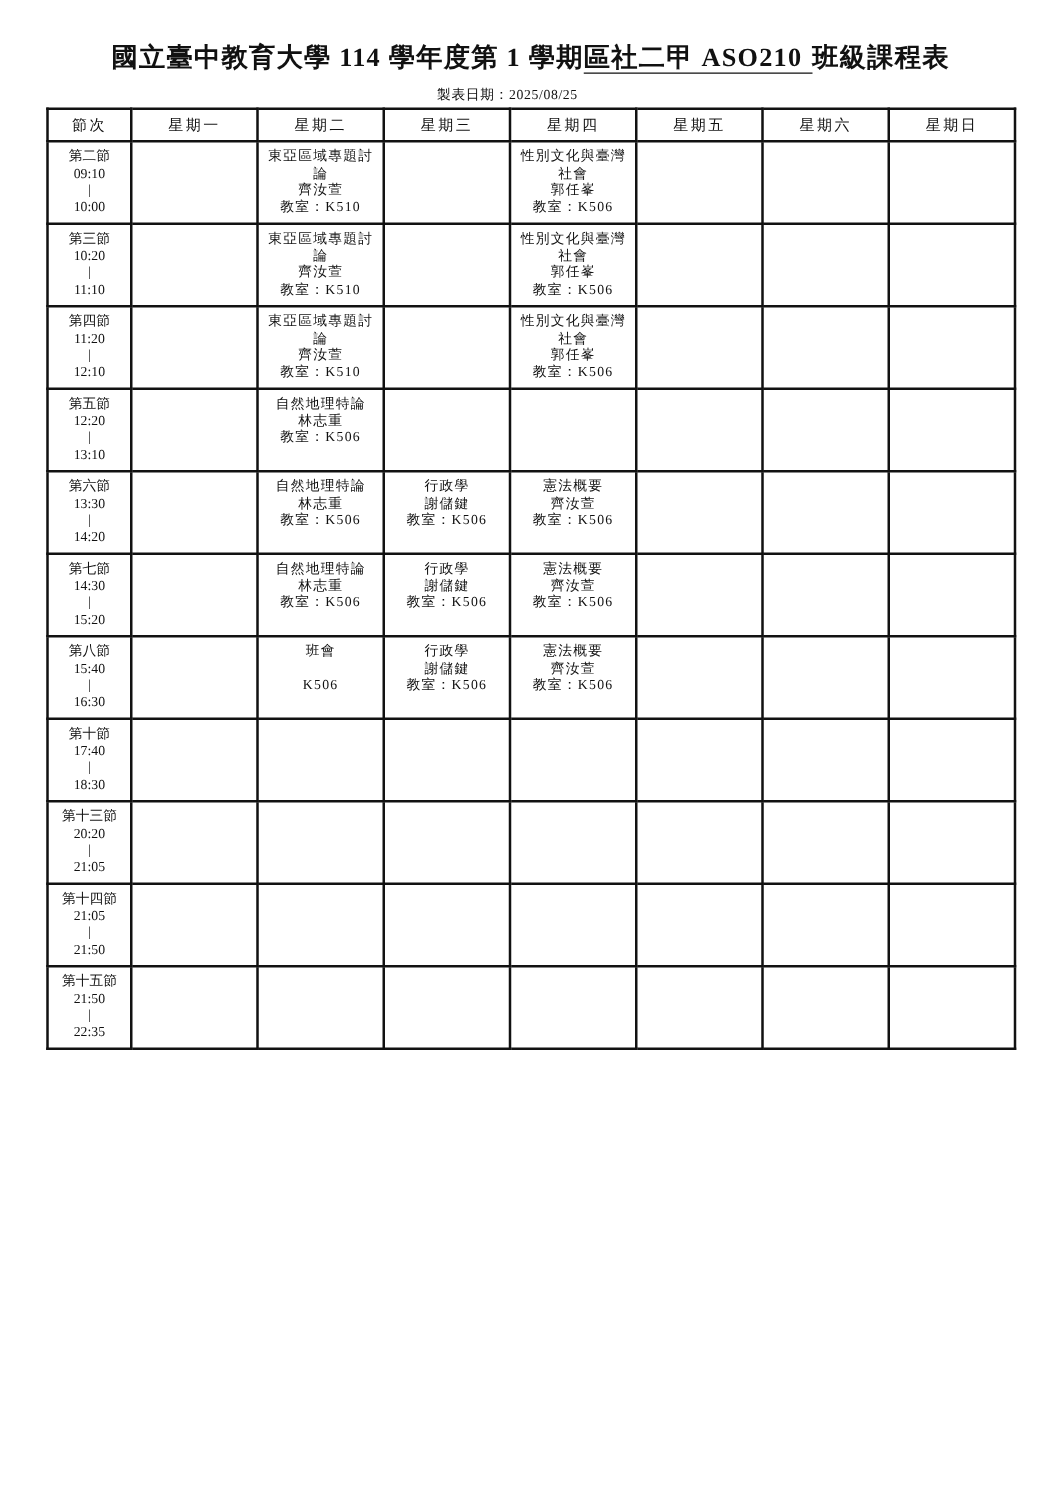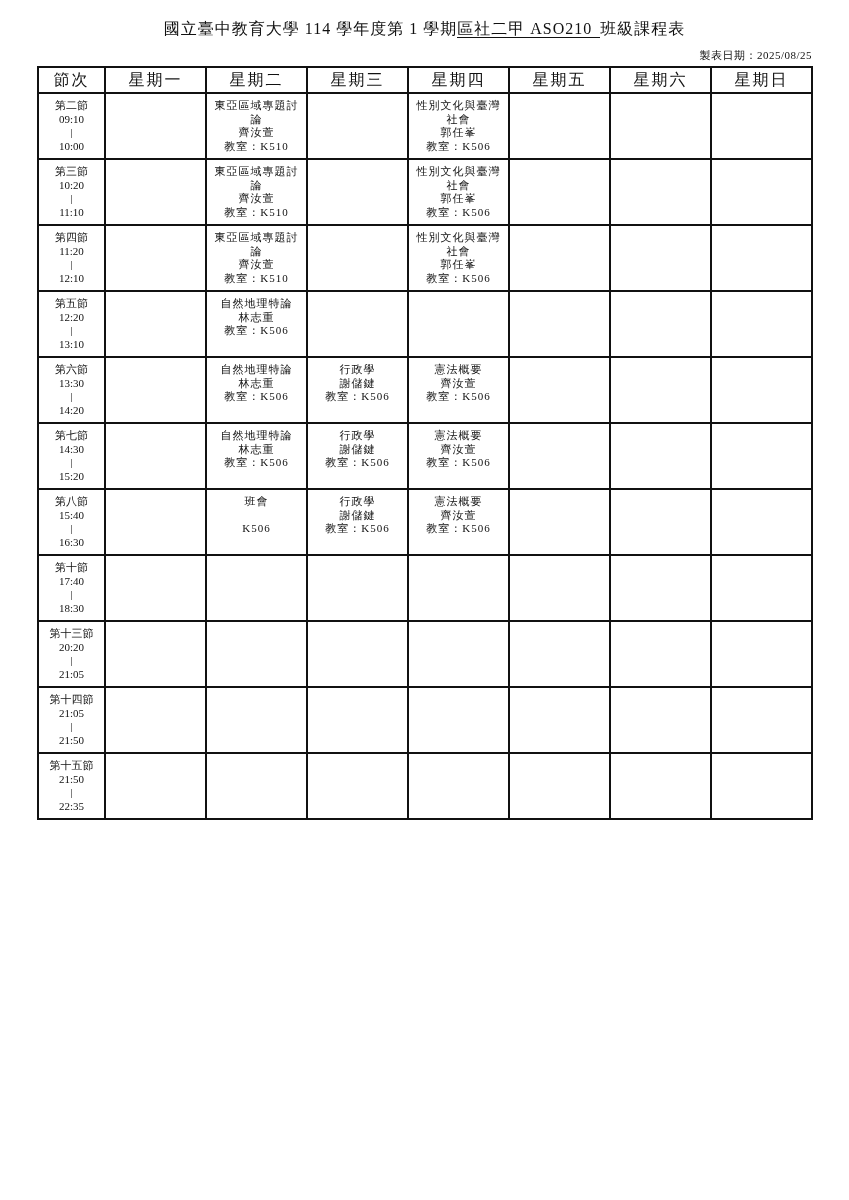--- a/index.html
+++ b/index.html
@@ -10,35 +10,35 @@
     color: #111;
   }
   .page {
     position: relative;
     width: 849px;
     height: 1200px;
     background: #ffffff;
     overflow: hidden;
   }
   .title {
-    margin-top: 19px;
+    margin-top: 32px;
     text-align: center;
-    font-size: 16px;
-    font-weight: normal;
+    font-size: 21px;
+    font-weight: bold;
     letter-spacing: 1px;
     white-space: nowrap;
   }
   .title .u {
     text-decoration: none;
     border-bottom: 1.5px solid #111;
     padding-right: 8px;
   }
   .date-line {
     width: 812px;
-    text-align: right;
+    text-align: center;
     font-size: 11px;
     margin-top: 8px;
     margin-bottom: 3px;
     letter-spacing: 0.5px;
   }
   table.schedule {
     border-collapse: collapse;
     margin-left: 37px;
     table-layout: fixed;
     width: 775px;
@@ -47,21 +47,21 @@
   table.schedule col.day-col { width: 101px; }
   table.schedule th, table.schedule td {
     border: 2px solid #111;
     vertical-align: top;
     text-align: center;
     font-weight: normal;
     overflow: hidden;
   }
   table.schedule th {
     height: 26px;
-    font-size: 16px;
+    font-size: 12px;
     vertical-align: middle;
     letter-spacing: 2px;
   }
   table.schedule td { height: 66px; }
   .period-cell div, .course-cell div {
     font-size: 11px;
     line-height: 13.5px;
   }
   .period-cell { padding-top: 5px; }
   .course-cell { padding: 5px 2px 0 2px; }

